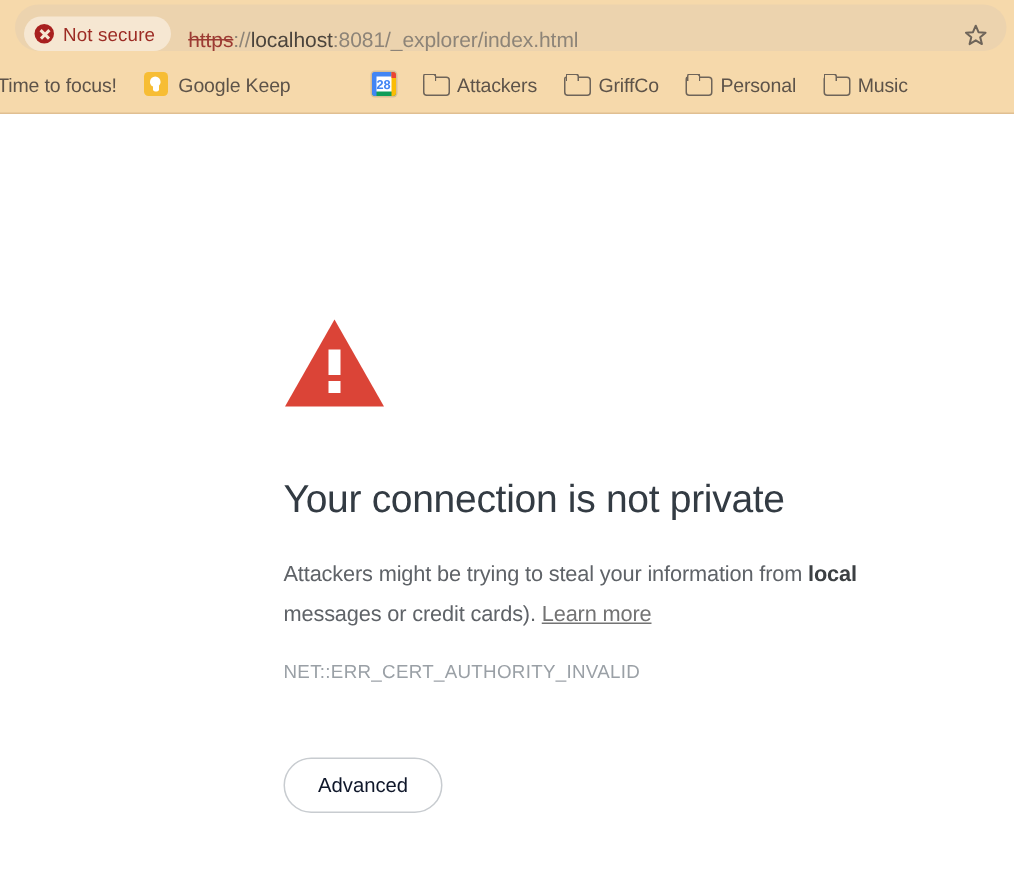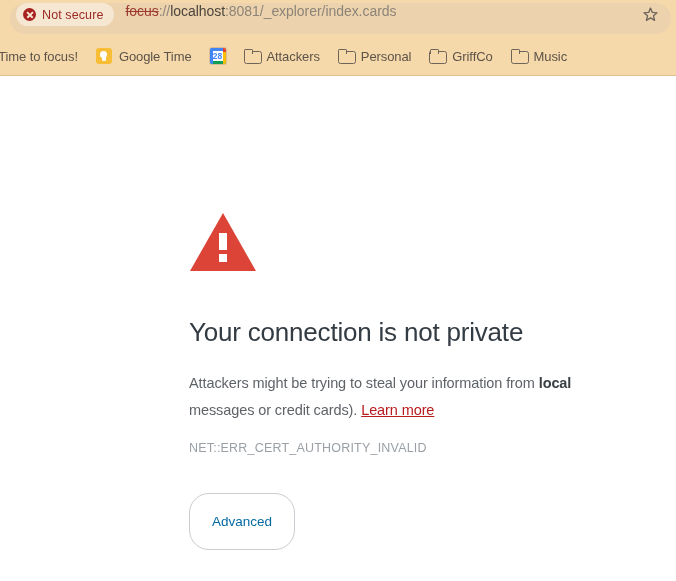--- a/index.html
+++ b/index.html
@@ -33,21 +33,21 @@
 
   #omnibox {
     position: absolute;
     left: 10px;
     right: 5px;
     top: 3px;
     height: 31px;
     background: #ecd3ae;
     border-radius: 16px;
     display: flex;
-    align-items: flex-start;
+    align-items: flex-end;
     padding-left: 6px;
     padding-right: 6px;
   }
 
   
   #security-chip {
     display: flex;
     align-items: center;
     gap: 6px;
     background: #f6e7d2;
@@ -197,20 +197,21 @@
 
   
   .cal-icon {
     width: 16px; height: 16px;
     flex: 0 0 auto;
     position: relative;
     background: #ffffff;
     border-radius: 2px;
     overflow: hidden;
     box-shadow: 0 0 0 1px rgba(0,0,0,.12);
+    margin-left: 36px;
   }
   .cal-icon .cal-t { position:absolute; left:0; top:0; width:100%; height:3px; background:#4285f4; }
   .cal-icon .cal-b { position:absolute; left:0; bottom:0; width:100%; height:3px; background:#0f9d58; }
   .cal-icon .cal-l { position:absolute; left:0; top:0; width:3px; height:100%; background:#4285f4; }
   .cal-icon .cal-r { position:absolute; right:0; top:0; width:3px; height:100%; background:#fbbc04; }
   .cal-icon .cal-corner { position:absolute; right:0; top:0; width:3px; height:4px; background:#ea4335; }
   .cal-icon .cal-num {
     position: absolute;
     left: 0; right: 0; top: 2.5px;
     text-align: center;
@@ -251,103 +252,103 @@
   #body-text {
     margin-top: 22px;
     font-size: 14.5px;
     line-height: 1.85;
     color: #5f6368;
     max-width: 625px;
     letter-spacing: -0.1px;
   }
   #body-text .emph { font-weight: bold; color: #3c4043; }
   #learn-more {
-    color: #b91c1c;
+    color: #737373;
     text-decoration: underline;
   }
 
   #error-code {
     margin-top: 17px;
     font-size: 12.5px;
     color: #9aa0a6;
     letter-spacing: 0.2px;
   }
 
   #advanced-button {
-    margin-top: 38px;
+    margin-top: 50px;
     display: inline-block;
     font-size: 13.5px;
-    color: #0369a1;
+    color: #0f172a;
     background: #ffffff;
     border: 1px solid #c8ccd0;
     border-radius: 20px;
-    padding: 21px 22px;
+    padding: 11px 22px;
     line-height: 1;
     font-family: "Liberation Sans", sans-serif;
   }
 </style>
 </head>
 <body>
 
 <div id="browser-chrome">
 
   <div id="omnibox-row">
     <div id="omnibox">
 
       <div id="security-chip">
         <span class="badge-icon"></span>
         <span class="chip-label">Not secure</span>
       </div>
 
-      <div id="url-text"><span class="scheme">focus</span><span class="rest">://</span><span class="host">localhost</span><span class="rest">:8081/_explorer/index.cards</span></div>
+      <div id="url-text"><span class="scheme">https</span><span class="rest">://</span><span class="host">localhost</span><span class="rest">:8081/_explorer/index.html</span></div>
 
       <div id="bookmark-star">
         <svg width="17" height="17" viewBox="0 0 24 24" fill="none" stroke="#6e6459" stroke-width="1.9" stroke-linejoin="round">
           <polygon points="12,3 14.6,9.1 21.2,9.6 16.2,13.9 17.8,20.3 12,16.8 6.2,20.3 7.8,13.9 2.8,9.6 9.4,9.1"></polygon>
         </svg>
       </div>
 
     </div>
   </div>
 
   <div id="bookmarks-bar">
 
     <div class="bookmark-item clipped-left">
       <span class="bm-label">0 - Time to focus!</span>
     </div>
 
     <div class="bookmark-item">
       <span class="keep-icon"></span>
-      <span class="bm-label">Google Time</span>
+      <span class="bm-label">Google Keep</span>
     </div>
 
     <div class="bookmark-item">
       <span class="cal-icon">
         <span class="cal-t"></span>
           <span class="cal-b"></span>
           <span class="cal-l"></span>
           <span class="cal-r"></span>
           <span class="cal-corner"></span>
         <span class="cal-num">28</span>
       </span>
     </div>
 
     <div class="bookmark-item">
       <span class="folder-icon"></span>
       <span class="bm-label">Attackers</span>
     </div>
 
     <div class="bookmark-item">
       <span class="folder-icon"></span>
+      <span class="bm-label">GriffCo</span>
+    </div>
+
+    <div class="bookmark-item">
+      <span class="folder-icon"></span>
       <span class="bm-label">Personal</span>
-    </div>
-
-    <div class="bookmark-item">
-      <span class="folder-icon"></span>
-      <span class="bm-label">GriffCo</span>
     </div>
 
     <div class="bookmark-item">
       <span class="folder-icon"></span>
       <span class="bm-label">Music</span>
     </div>
 
   </div>
 </div>
 

